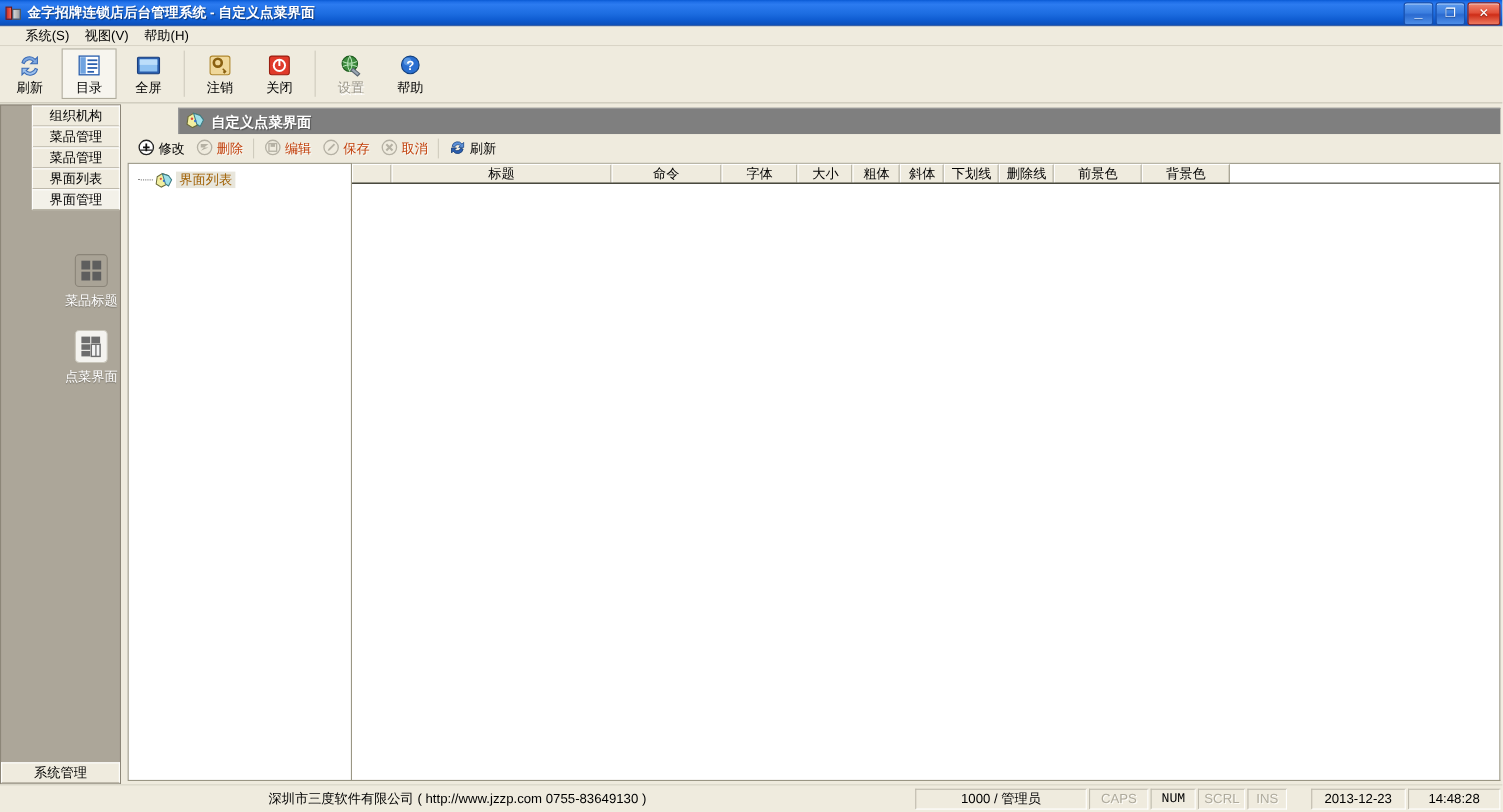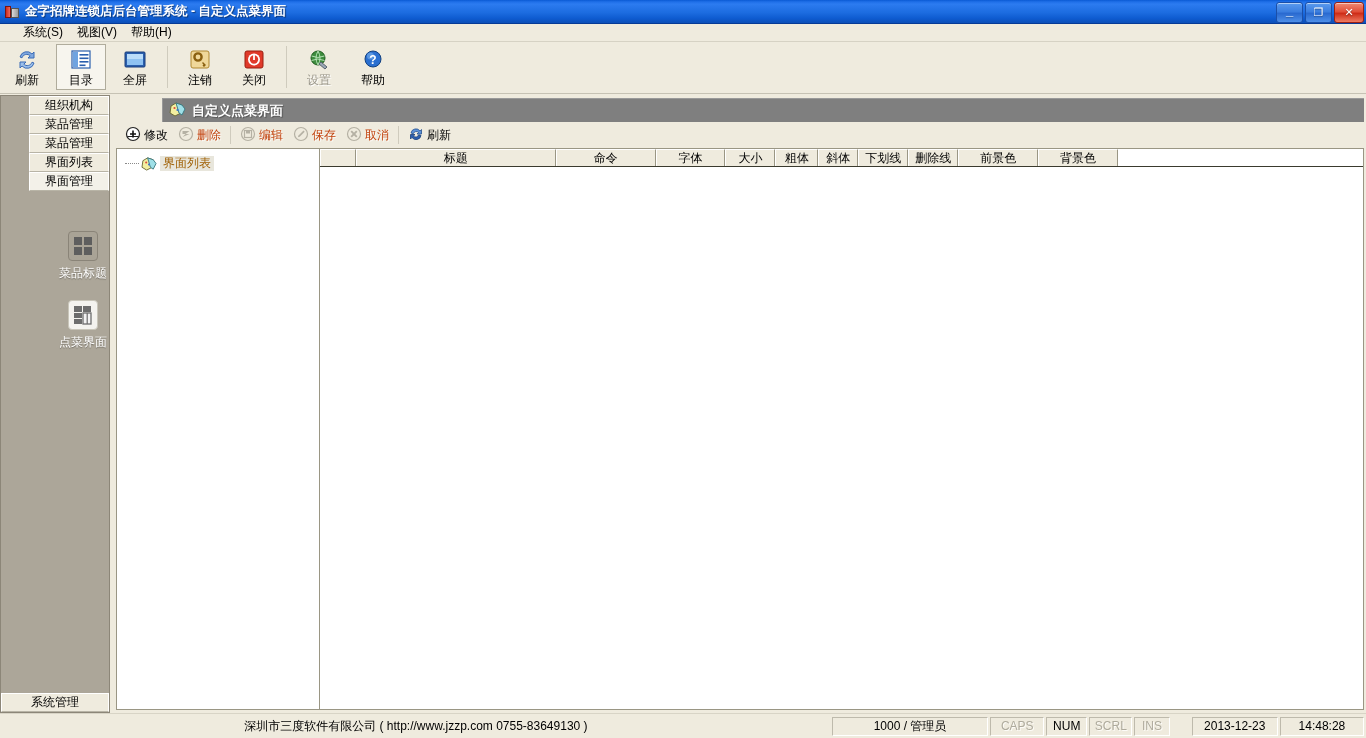--- a/index.html
+++ b/index.html
@@ -486,20 +486,20 @@
         <div class="gridline"></div>
       </div>
 
     </div>
   </div>
 
   <div class="statusbar">
     <div class="sp plain" style="width:850px; justify-content:center;">深圳市三度软件有限公司 ( http://www.jzzp.com  0755-83649130 )</div>
     <div class="sp" style="width:160px;">1000 / 管理员</div>
     <div class="sp dim" style="width:55px;">CAPS</div>
-    <div class="sp" style="width:42px;">NUM</div>
+    <div class="sp" style="width:42px;font-family:Liberation Mono, monospace;">NUM</div>
     <div class="sp dim" style="width:44px;">SCRL</div>
     <div class="sp dim" style="width:36px;">INS</div>
     <div class="sp" style="width:88px;margin-left:20px;">2013-12-23</div>
     <div class="sp" style="width:86px;">14:48:28</div>
   </div>
 
 </div>
 
 </body></html>

